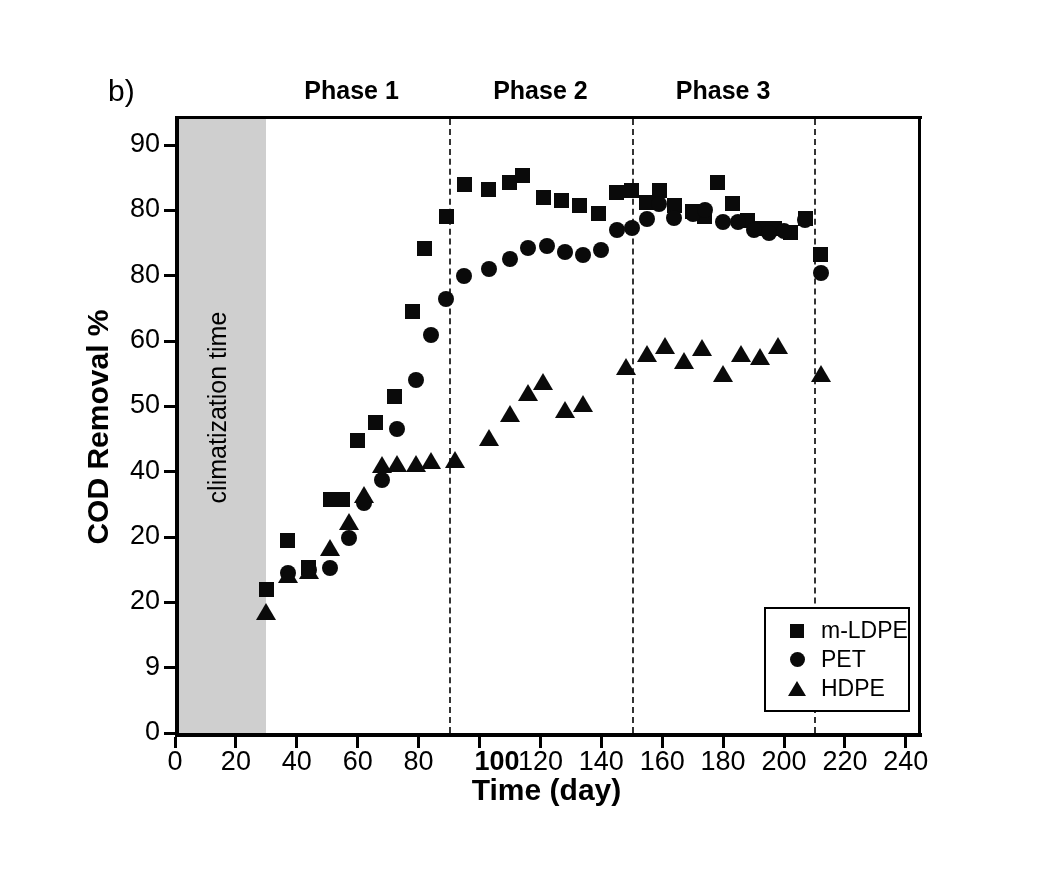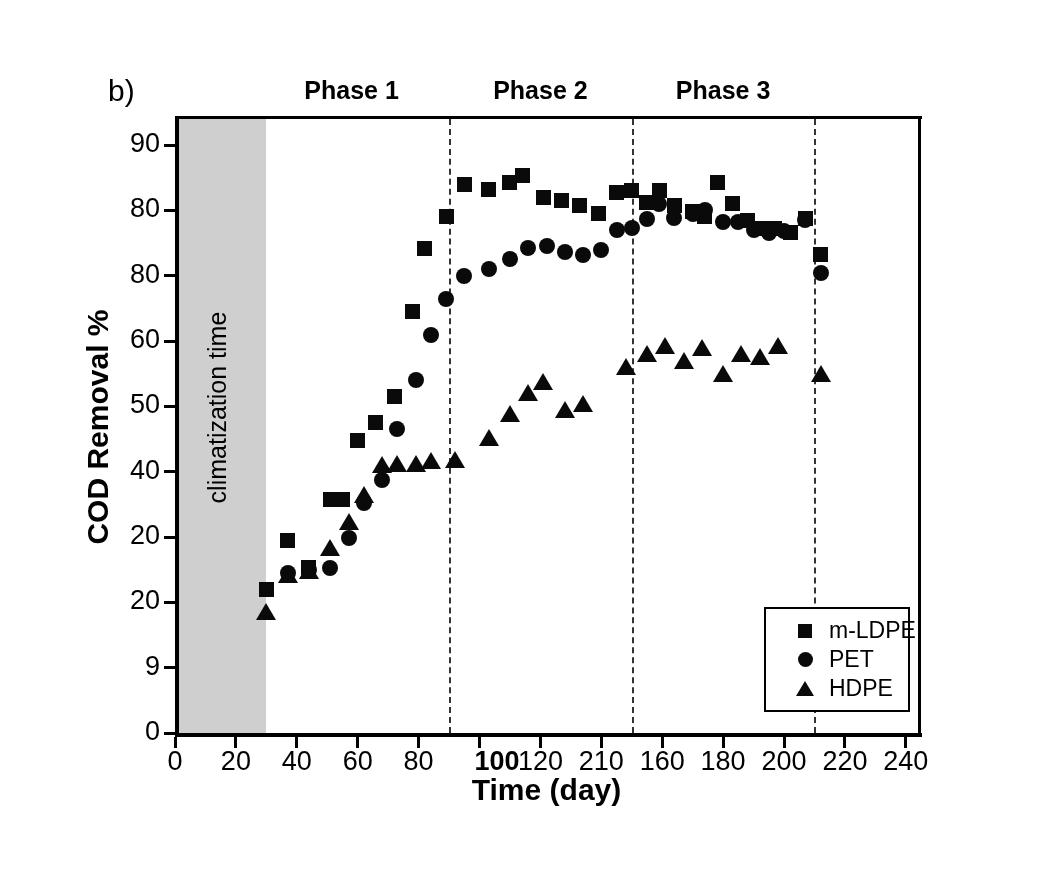--- a/index.html
+++ b/index.html
@@ -174,21 +174,21 @@
     width: 146px;
     border: 2px solid #000000;
     background: #ffffff;
     padding: 7px 0 7px 0;
     box-sizing: border-box;
   }
   .legend-row {
     display: flex;
     align-items: center;
     height: 29px;
-    padding-left: 24px;
+    padding-left: 16px;
   }
   .legend-swatch {
     width: 30px;
     display: flex;
     align-items: center;
     justify-content: center;
     flex: 0 0 30px;
   }
   .sw-square { width: 14px; height: 14px; background: #0a0a0a; }
   .sw-circle { width: 15px; height: 15px; background: #0a0a0a; border-radius: 50%; }
@@ -264,21 +264,21 @@
         <div class="ticklabel-x" style="left: 121.803px;">40</div>
         <div class="tick-x" style="left: 181.205px;"></div>
         <div class="ticklabel-x" style="left: 182.705px;">60</div>
         <div class="tick-x" style="left: 242.107px;"></div>
         <div class="ticklabel-x" style="left: 243.607px;">80</div>
         <div class="tick-x" style="left: 303.008px;"></div>
         <div class="ticklabel-x" style="left: 322px; font-weight: bold;">100</div>
         <div class="tick-x" style="left: 363.91px;"></div>
         <div class="ticklabel-x" style="left: 365.41px;">120</div>
         <div class="tick-x" style="left: 424.811px;"></div>
-        <div class="ticklabel-x" style="left: 426.311px;">210</div>
+        <div class="ticklabel-x" style="left: 426.311px;">140</div>
         <div class="tick-x" style="left: 485.713px;"></div>
         <div class="ticklabel-x" style="left: 487.213px;">160</div>
         <div class="tick-x" style="left: 546.615px;"></div>
         <div class="ticklabel-x" style="left: 548.115px;">180</div>
         <div class="tick-x" style="left: 607.516px;"></div>
         <div class="ticklabel-x" style="left: 609.016px;">200</div>
         <div class="tick-x" style="left: 668.418px;"></div>
         <div class="ticklabel-x" style="left: 669.918px;">220</div>
         <div class="tick-x" style="left: 729.32px;"></div>
         <div class="ticklabel-x" style="left: 730.82px;">240</div>

